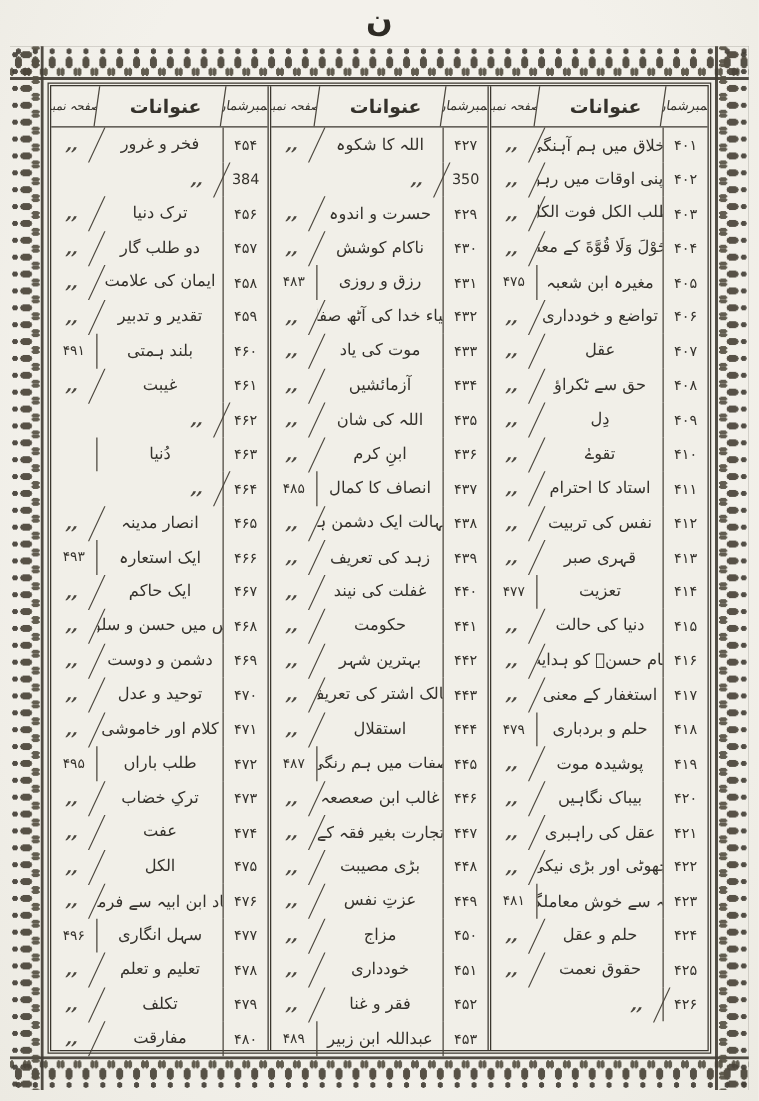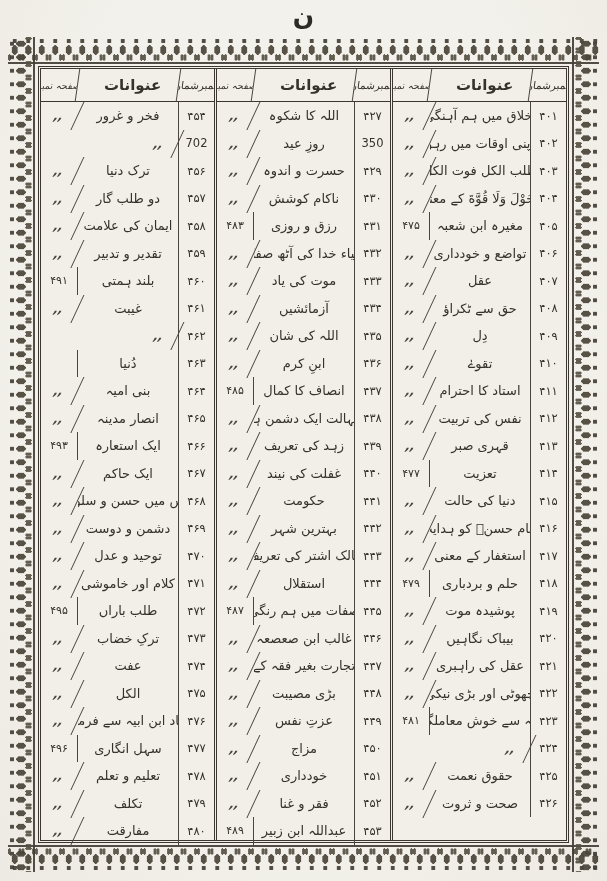--- a/index.html
+++ b/index.html
@@ -174,47 +174,46 @@
           <div class="cell title">چھوٹی اور بڑی نیکی</div>
           <div class="cell page ditto">,,</div>
         </div>
         <div class="row">
           <div class="cell serial">۴۲۳</div>
           <div class="cell title">اللہ سے خوش معاملگی</div>
           <div class="cell page">۴۸۱</div>
         </div>
         <div class="row">
           <div class="cell serial">۴۲۴</div>
+          <div class="cell title">حلم و عقل</div>
           <div class="cell page ditto">,,</div>
         </div>
         <div class="row">
           <div class="cell serial">۴۲۵</div>
           <div class="cell title">حقوق نعمت</div>
           <div class="cell page ditto">,,</div>
         </div>
         <div class="row">
           <div class="cell serial">۴۲۶</div>
-          <div class="cell title">صحت و ثروت</div>
           <div class="cell page ditto">,,</div>
         </div>
       </div>
       <div class="col-group">
         <div class="row header-row">
           <div class="hcell serial">نمبرشمار</div>
           <div class="hcell title">عنوانات</div>
           <div class="hcell page">صفحہ نمبر</div>
         </div>
         <div class="row">
           <div class="cell serial">۴۲۷</div>
           <div class="cell title">اللہ کا شکوہ</div>
           <div class="cell page ditto">,,</div>
         </div>
         <div class="row">
           <div class="cell serial">350</div>
-          <div class="cell title">روزِ عید</div>
           <div class="cell page ditto">,,</div>
         </div>
         <div class="row">
           <div class="cell serial">۴۲۹</div>
           <div class="cell title">حسرت و اندوہ</div>
           <div class="cell page ditto">,,</div>
         </div>
         <div class="row">
           <div class="cell serial">۴۳۰</div>
           <div class="cell title">ناکام کوشش</div>
@@ -341,21 +340,21 @@
           <div class="hcell serial">نمبرشمار</div>
           <div class="hcell title">عنوانات</div>
           <div class="hcell page">صفحہ نمبر</div>
         </div>
         <div class="row">
           <div class="cell serial">۴۵۴</div>
           <div class="cell title">فخر و غرور</div>
           <div class="cell page ditto">,,</div>
         </div>
         <div class="row">
-          <div class="cell serial">702</div>
+          <div class="cell serial">384</div>
           <div class="cell page ditto">,,</div>
         </div>
         <div class="row">
           <div class="cell serial">۴۵۶</div>
           <div class="cell title">ترک دنیا</div>
           <div class="cell page ditto">,,</div>
         </div>
         <div class="row">
           <div class="cell serial">۴۵۷</div>
           <div class="cell title">دو طلب گار</div>
@@ -385,21 +384,20 @@
           <div class="cell serial">۴۶۲</div>
           <div class="cell page ditto">,,</div>
         </div>
         <div class="row">
           <div class="cell serial">۴۶۳</div>
           <div class="cell title">دُنیا</div>
           <div class="cell page"></div>
         </div>
         <div class="row">
           <div class="cell serial">۴۶۴</div>
-          <div class="cell title">بنی امیہ</div>
           <div class="cell page ditto">,,</div>
         </div>
         <div class="row">
           <div class="cell serial">۴۶۵</div>
           <div class="cell title">انصار مدینہ</div>
           <div class="cell page ditto">,,</div>
         </div>
         <div class="row">
           <div class="cell serial">۴۶۶</div>
           <div class="cell title">ایک استعارہ</div>

